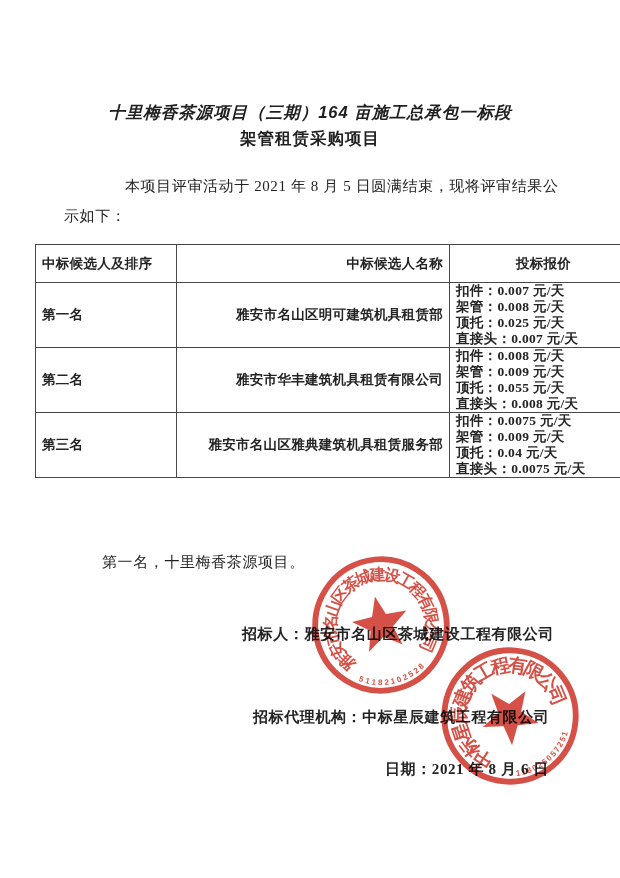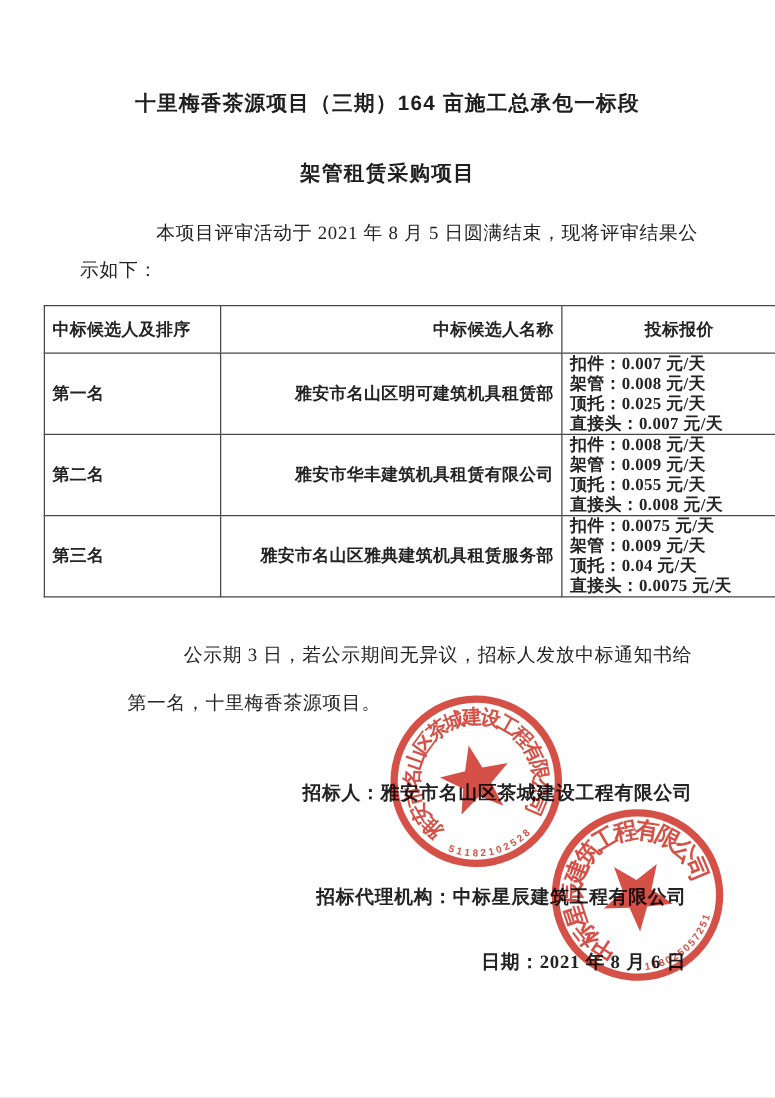--- a/index.html
+++ b/index.html
@@ -50,21 +50,21 @@
   .stamp .ring-char{font-weight:700;}
   .stamp .serial-char{font-weight:600;}
   .stamp-1{left:308px;top:552px;transform:rotate(-12deg);}
   .stamp-2{left:437px;top:643px;transform:rotate(-40deg);}
 </style>
 </head>
 <body>
 
 <div class="page">
 
-  <div class="abs doc-title" style="top:72px;">十里梅香茶源项目（三期）164 亩施工总承包一标段</div>
+  <div class="abs doc-title" style="top:102px;font-style:italic;">十里梅香茶源项目（三期）164 亩施工总承包一标段</div>
   <div class="abs doc-title" style="top:128px;">架管租赁采购项目</div>
 
   <div class="abs body-line" style="left:125px;top:177px;">本项目评审活动于 2021 年 8 月 5 日圆满结束，现将评审结果公</div>
   <div class="abs body-line" style="left:64px;top:207px;">示如下：</div>
 
   <div class="tbl-wrap">
     <table class="result">
       <thead>
         <tr>
           <th class="c-rank">中标候选人及排序</th>
@@ -100,21 +100,20 @@
             <div class="pl">扣件：0.0075 元/天</div>
             <div class="pl">架管：0.009 元/天</div>
             <div class="pl">顶托：0.04 元/天</div>
             <div class="pl">直接头：0.0075 元/天</div>
           </td>
         </tr>
       </tbody>
     </table>
   </div>
 
-  <div class="abs body-line" style="left:147px;top:515px;">公示期 3 日，若公示期间无异议，招标人发放中标通知书给</div>
   <div class="abs body-line" style="left:102px;top:553px;">第一名，十里梅香茶源项目。</div>
 
   <div class="abs sig-line" style="left:242px;top:625px;">招标人：雅安市名山区茶城建设工程有限公司</div>
   <div class="abs sig-line" style="left:253px;top:708px;">招标代理机构：中标星辰建筑工程有限公司</div>
   <div class="abs sig-line" style="left:385px;top:760px;">日期：2021 年 8 月 6 日</div>
 
   <svg class="stamp stamp-1" viewBox="0 0 200 200" style="color: rgb(208, 56, 44);">
     <circle cx="100" cy="100" r="90" stroke-width="8"></circle>
     <polygon points="100,60 109.7,86.7 138,87.6 115.7,105.1 123.5,132.4 100,116.5 76.5,132.4 84.3,105.1 62,87.6 90.3,86.7"></polygon>
   <text x="42.7" y="140.2" transform="rotate(-125.0 42.7 140.2)" class="ring-char" font-size="22">雅</text>

